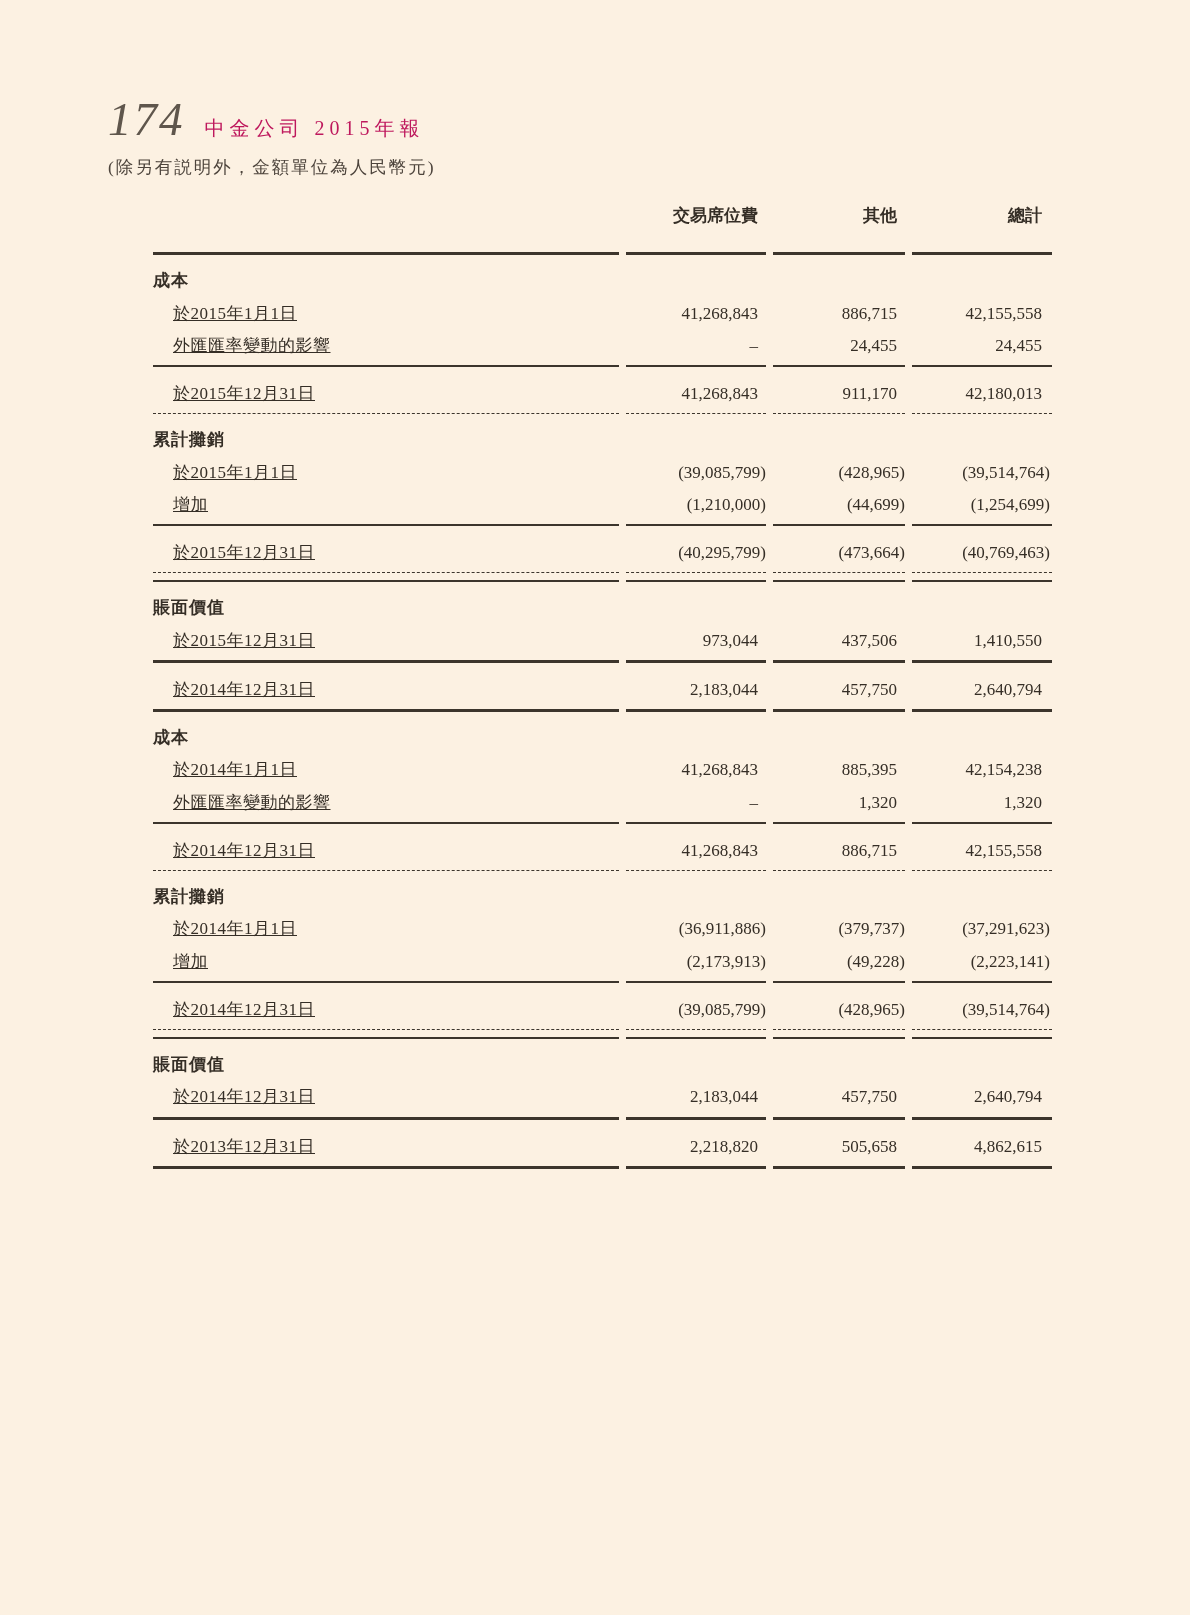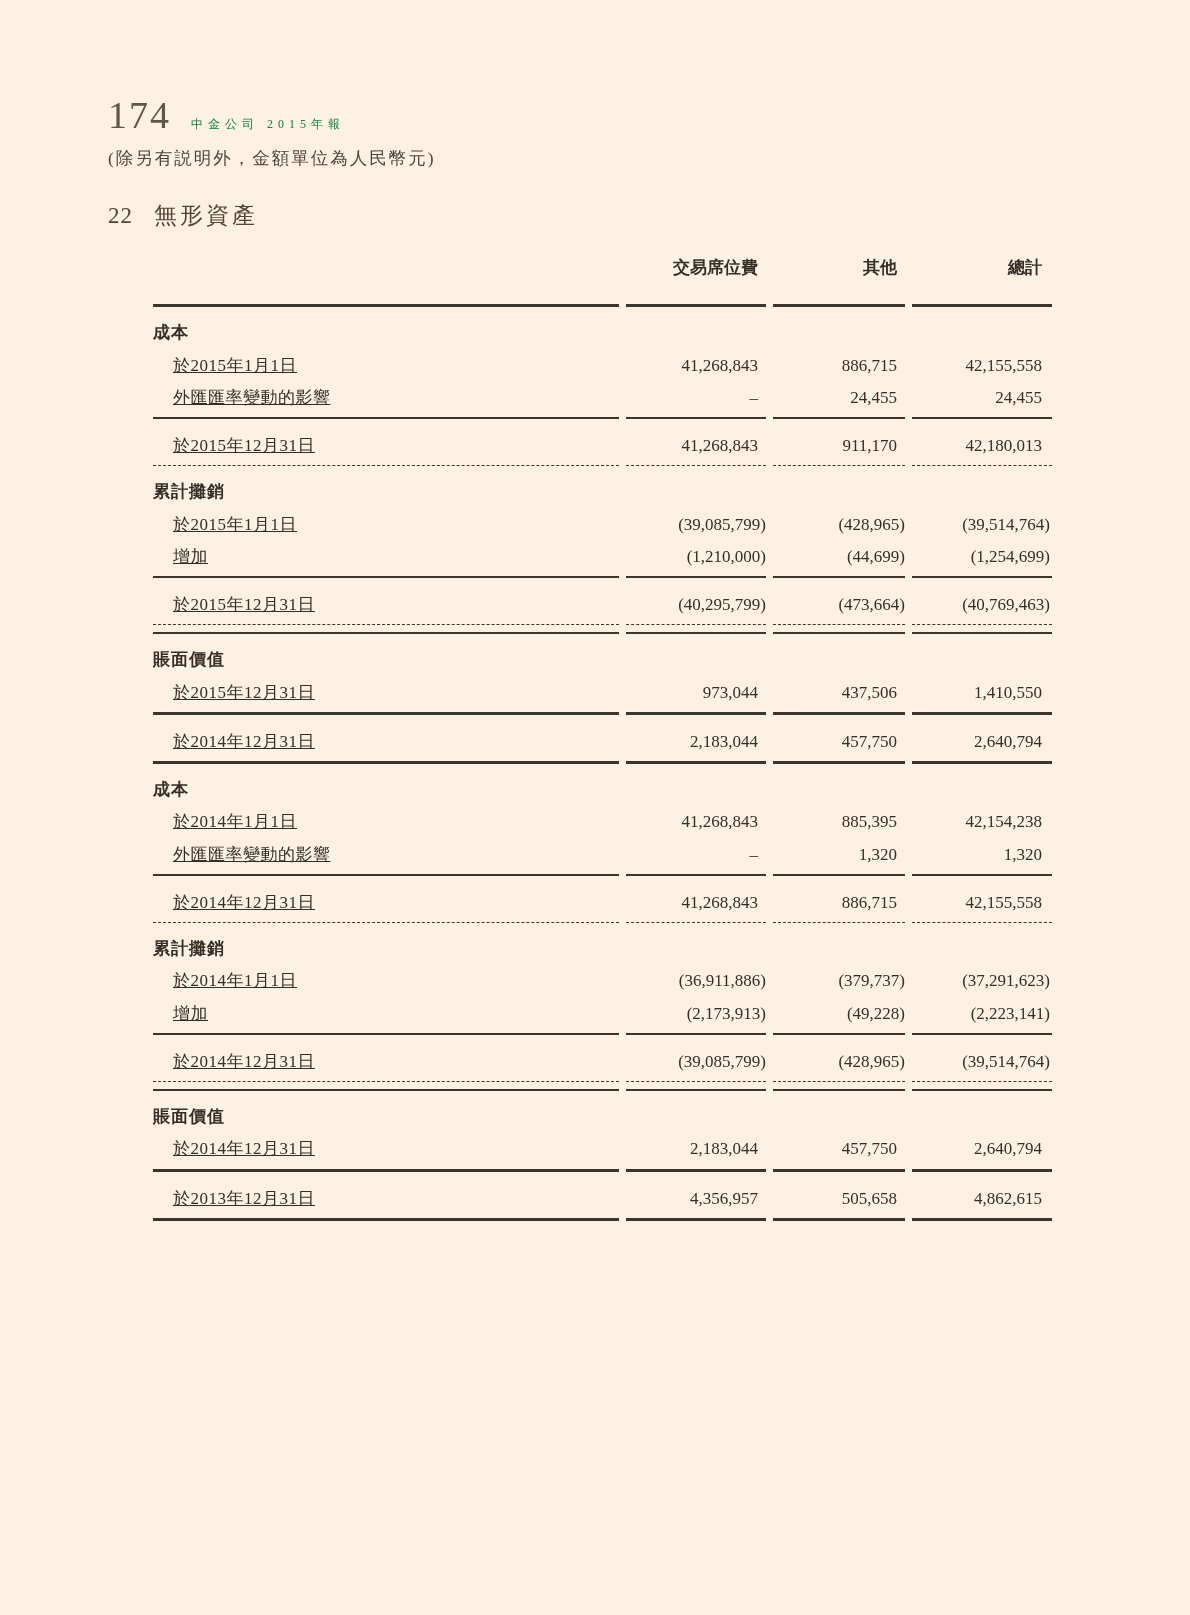--- a/index.html
+++ b/index.html
@@ -16,22 +16,22 @@
     width:1190px;height:1615px;
     background:var(--bg);
     overflow:hidden;
     font-family:"Liberation Serif","DejaVu Serif",serif;
     color:var(--ink);
     box-sizing:border-box;
     padding:96px 0 0 108px;
   }
   
   .running-head{display:flex;align-items:baseline;gap:20px;}
-  .page-number{font-size:38px;line-height:1;color:var(--gray);letter-spacing:2px;}
-  .report-title{font-size:12px;color:#15803d;letter-spacing:5px;}
+  .page-number{font-size:47px;line-height:1;color:var(--gray);letter-spacing:2px;font-style:italic;}
+  .report-title{font-size:20px;color:#be185d;letter-spacing:5px;}
   
   .doc-title{margin-top:124px;font-size:31px;font-weight:bold;letter-spacing:4px;color:#38302a;}
   .doc-subtitle{margin-top:12px;font-size:17.5px;letter-spacing:2px;color:#4d443c;}
   .section-heading{margin-top:30px;display:flex;align-items:baseline;color:var(--brown);}
   .section-number{font-size:23px;letter-spacing:1px;}
   .section-title{font-size:23px;letter-spacing:3px;margin-left:21px;}
   
   table.fin{
     margin-left:38px;
     margin-top:22px;
@@ -66,24 +66,20 @@
 
 <div class="page">
 
   <div class="running-head">
     <span class="page-number">174</span>
     <span class="report-title">中金公司 2015年報</span>
   </div>
 
   <div class="doc-subtitle">(除另有説明外，金額單位為人民幣元)</div>
 
-  <div class="section-heading">
-    <span class="section-number">22</span>
-    <span class="section-title">無形資產</span>
-  </div>
 
   <table class="fin">
     <colgroup>
       <col class="w-label">
         <col class="w-c1">
         <col class="w-c2">
         <col class="w-c3">
     </colgroup>
     <thead>
       <tr class="head">
@@ -227,20 +223,20 @@
           <td class="c-num"></td>
         </tr>
         <tr class="row-data rule-thick">
           <td class="c-label indent">於2014年12月31日</td>
           <td class="c-num">2,183,044</td>
           <td class="c-num">457,750</td>
           <td class="c-num">2,640,794</td>
         </tr>
         <tr class="row-subtotal rule-thick">
           <td class="c-label indent">於2013年12月31日</td>
-          <td class="c-num">4,356,957</td>
+          <td class="c-num">2,218,820</td>
           <td class="c-num">505,658</td>
           <td class="c-num">4,862,615</td>
         </tr>
       </tbody>
   </table>
 
 </div>
 
 </body></html>

